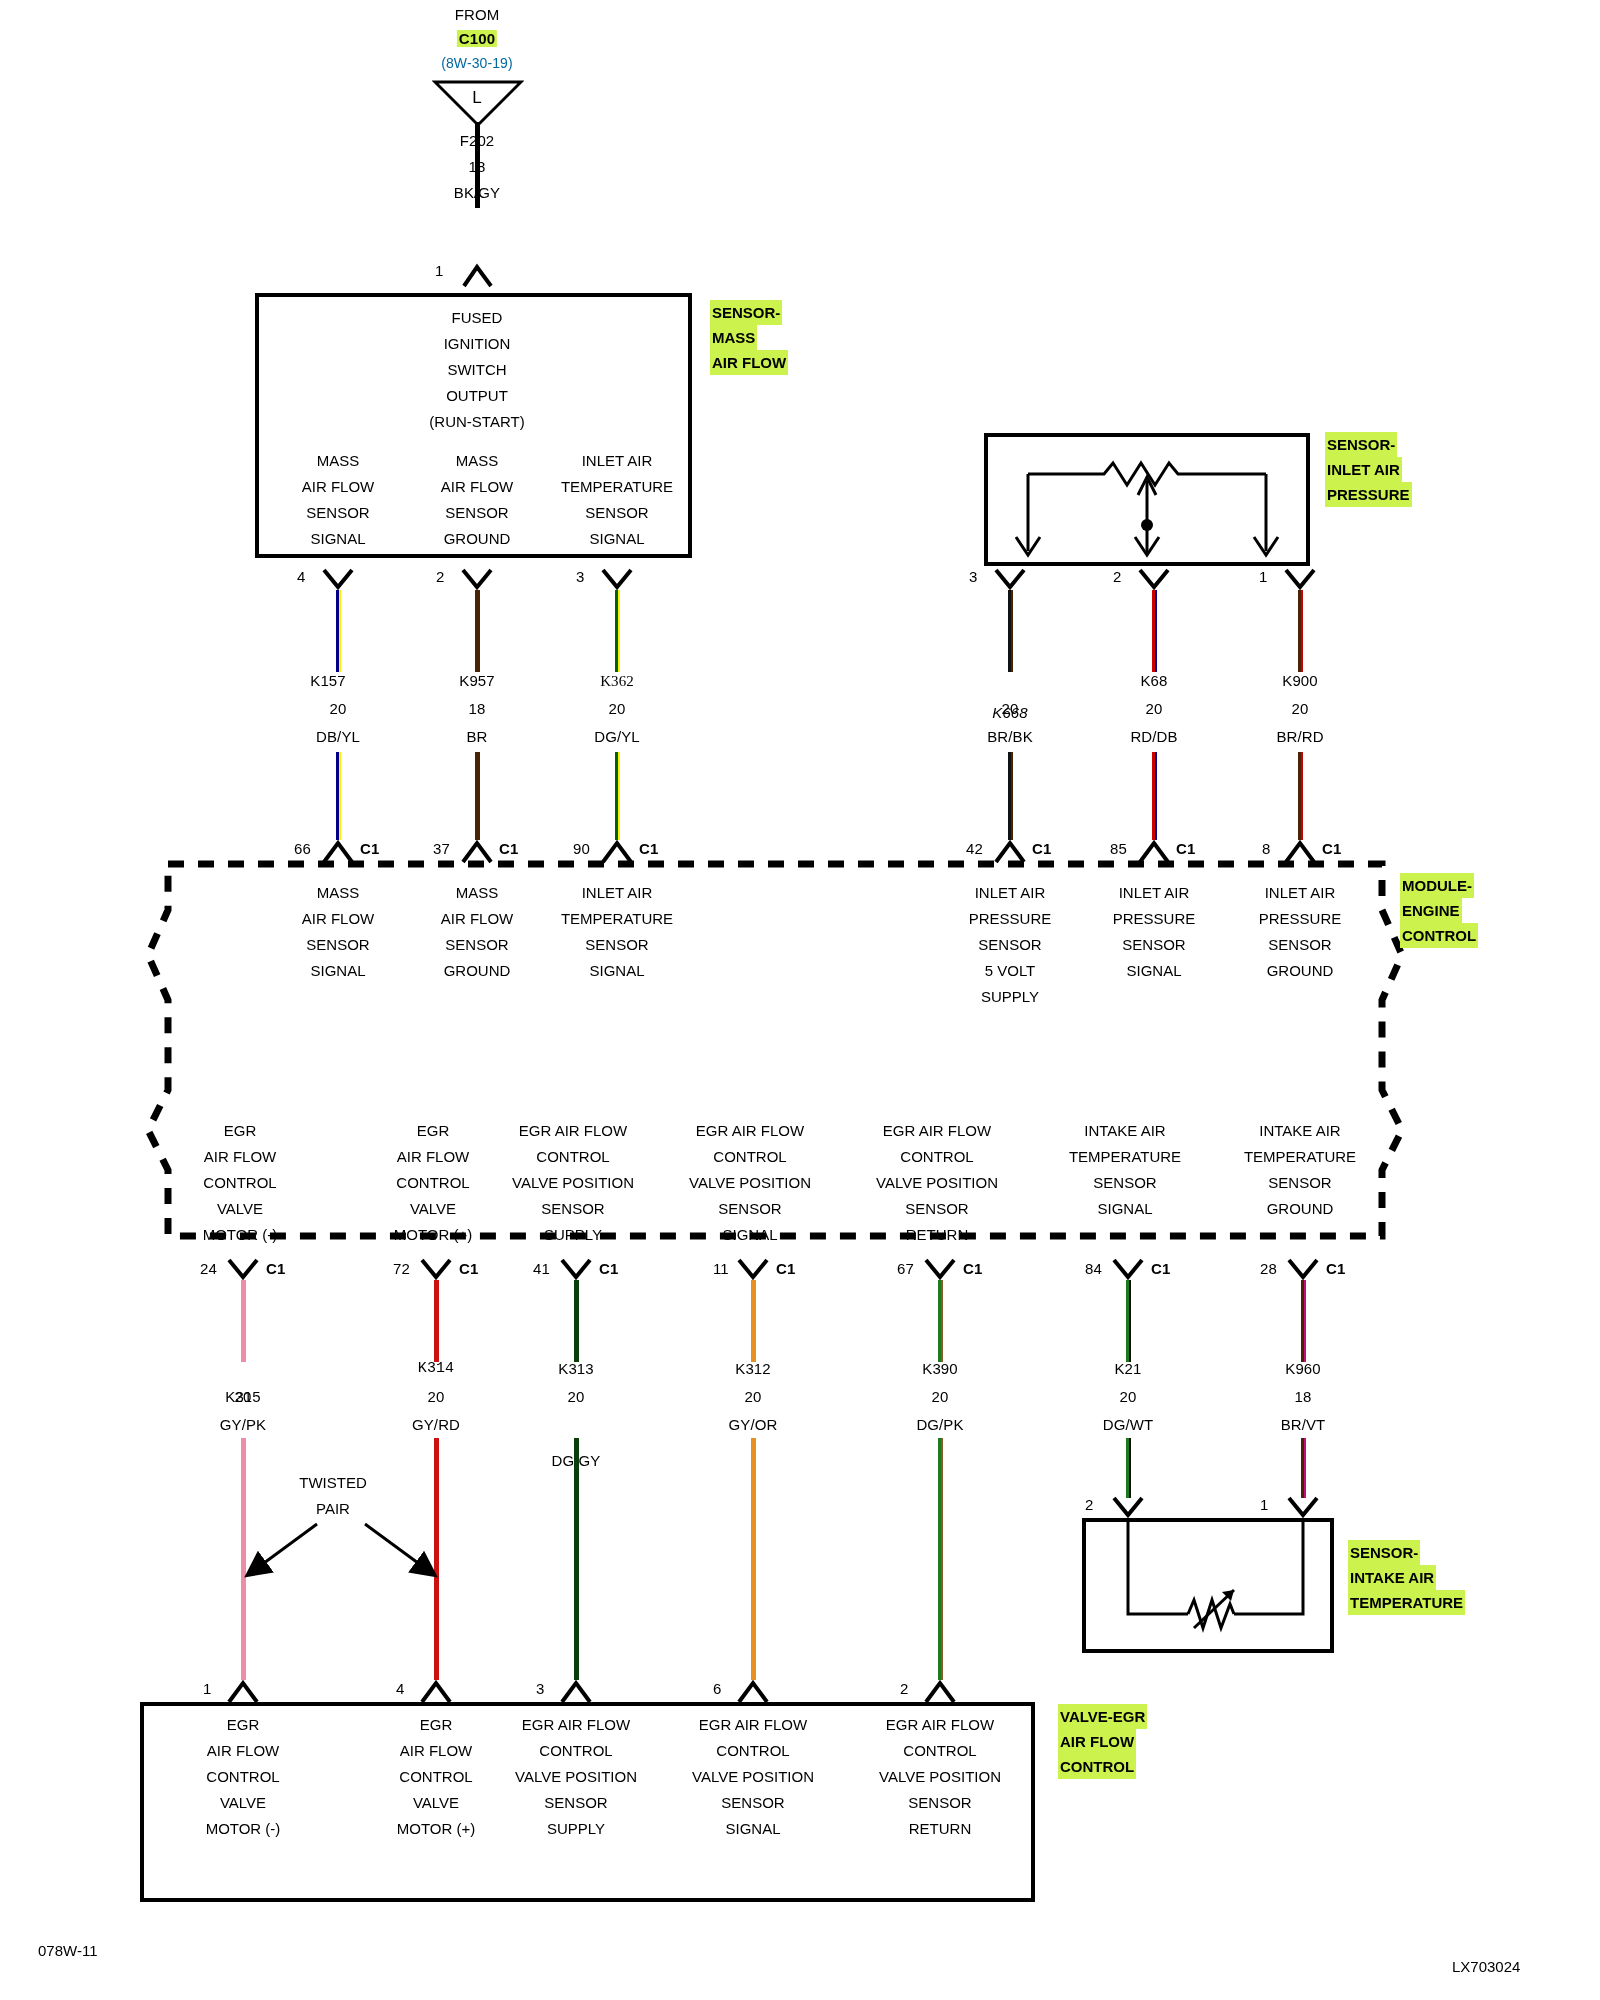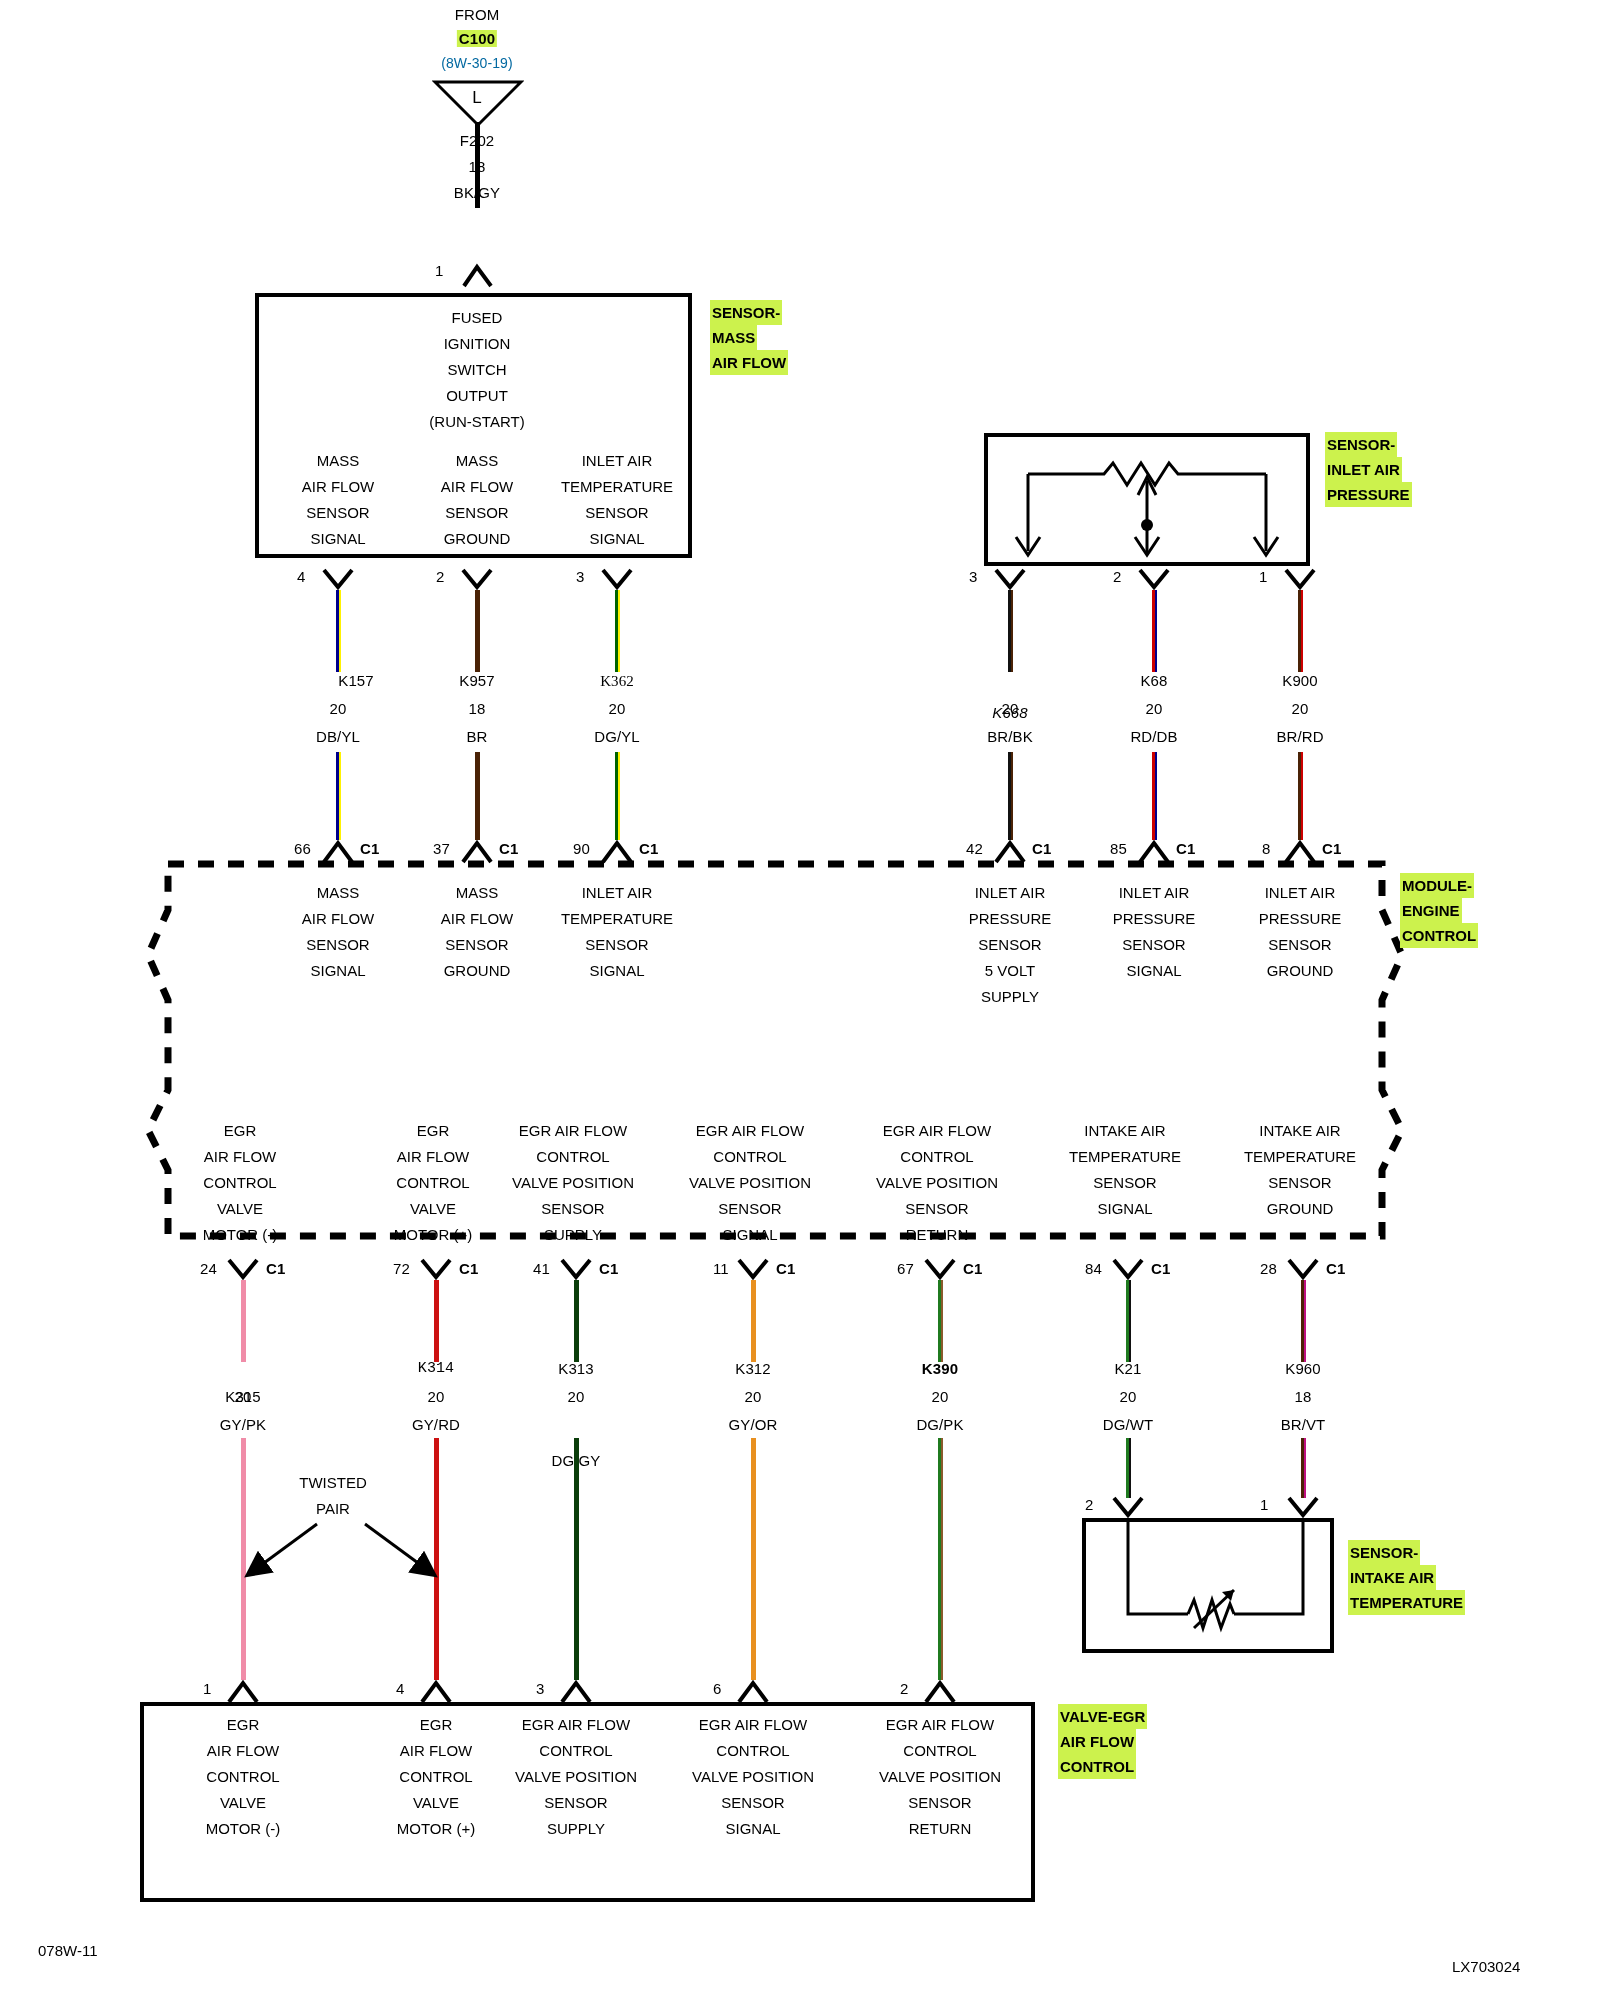--- a/index.html
+++ b/index.html
@@ -168,21 +168,21 @@
     </div>
   <div class="wire" id="uw4a" style="left:1152px;top:590px;height:82px;">
       <span class="a" style="background: rgb(204, 0, 0);"></span>
       <span class="bq" style="background: rgb(0, 0, 139);"></span>
     </div>
   <div class="wire" id="uw5a" style="left:1298px;top:590px;height:82px;">
       <span class="a" style="background: rgb(74, 34, 6);"></span>
       <span class="bq" style="background: rgb(204, 0, 0);"></span>
     </div>
 
-  <div class="t c" style="left:356px;top:668px;">K157</div>
+  <div class="t c" style="left:328px;top:668px;">K157</div>
   <div class="t c" style="left:338px;top:696px;">20</div>
   <div class="t c" style="left:338px;top:724px;">DB/YL</div>
 
   <div class="t c" style="left:477px;top:668px;">K957</div>
   <div class="t c" style="left:477px;top:696px;">18</div>
   <div class="t c" style="left:477px;top:724px;">BR</div>
 
   <div class="t c" style="left:617px;top:668px;font-family:Liberation Serif, serif;">K362</div>
   <div class="t c" style="left:617px;top:696px;">20</div>
   <div class="t c" style="left:617px;top:724px;">DG/YL</div>
@@ -436,21 +436,21 @@
   <div class="t c" style="left:436px;top:1412px;">GY/RD</div>
 
   <div class="t c" style="left:576px;top:1356px;">K313</div>
   <div class="t c" style="left:576px;top:1384px;">20</div>
   <div class="t c" style="left:576px;top:1412px;margin-top:36px;">DG/GY</div>
 
   <div class="t c" style="left:753px;top:1356px;">K312</div>
   <div class="t c" style="left:753px;top:1384px;">20</div>
   <div class="t c" style="left:753px;top:1412px;">GY/OR</div>
 
-  <div class="t c" style="left:940px;top:1356px;font-weight:bold;">K390</div>
+  <div class="t c" style="left:940px;top:1356px;">K390</div>
   <div class="t c" style="left:940px;top:1384px;">20</div>
   <div class="t c" style="left:940px;top:1412px;">DG/PK</div>
 
   <div class="t c" style="left:1128px;top:1356px;">K21</div>
   <div class="t c" style="left:1128px;top:1384px;">20</div>
   <div class="t c" style="left:1128px;top:1412px;">DG/WT</div>
 
   <div class="t c" style="left:1303px;top:1356px;">K960</div>
   <div class="t c" style="left:1303px;top:1384px;">18</div>
   <div class="t c" style="left:1303px;top:1412px;">BR/VT</div>

